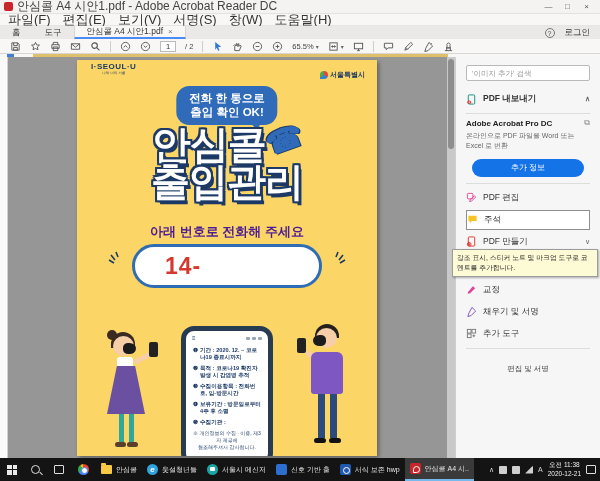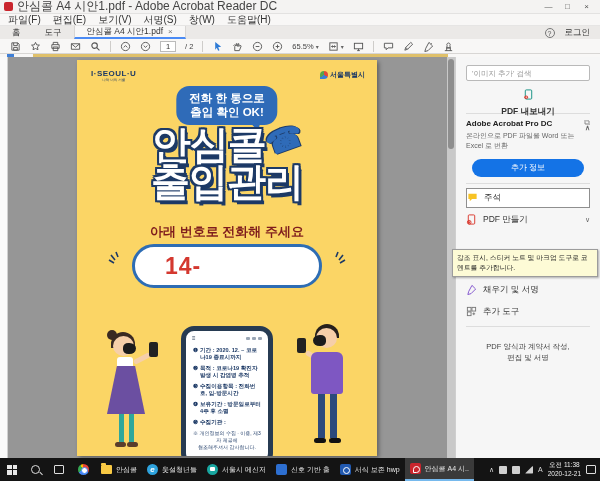--- a/index.html
+++ b/index.html
@@ -7,21 +7,21 @@
   body { font-family: "Liberation Sans", sans-serif; }
   #app { position:relative; width:600px; height:481px; overflow:hidden; background:#969696; font-size:9px; color:#333; }
 
   
   .titlebar { position:absolute; left:0; top:0; width:600px; height:14px; background:#f4f3f2; display:flex; align-items:center; padding:0 4px; gap:4px; border-bottom:1px solid #e3e2e1; }
   .acro-logo { width:9px; height:9px; background:#c9252d; border-radius:2px; color:#fff; font-size:6px; line-height:9px; text-align:center; font-weight:bold; }
   .title-text { font-size:12px; color:#444; white-space:nowrap; }
   .win-controls { margin-left:auto; display:flex; gap:0; }
   .win-btn { width:19px; height:13px; text-align:center; font-size:8px; line-height:13px; color:#555; }
   .menubar { position:absolute; left:0; top:14px; width:600px; height:12px; background:#f8f7f6; display:flex; align-items:center; gap:12px; padding:0 8px; border-bottom:1px solid #e6e5e4; }
-  .menubar span { font-size:10px; color:#333; }
+  .menubar span { font-size:13px; color:#333; }
 
   .tabrow { position:absolute; left:0; top:26px; width:600px; height:13px; background:#ebe9e7; display:flex; align-items:stretch; }
   .tab { padding:0 12px; font-size:8.5px; color:#333; display:flex; align-items:center; }
   .doc-tab { background:#f8f7f6; border-left:1px solid #d8d6d4; border-right:1px solid #d8d6d4; border-bottom:2px solid #4b8bf5; gap:5px; }
   .tab-close { color:#777; font-size:8px; }
   .tabrow .right { margin-left:auto; display:flex; align-items:center; gap:10px; padding-right:10px; }
   .help-circle { width:10px; height:10px; border:1px solid #777; border-radius:50%; font-size:7px; line-height:9px; text-align:center; color:#555; }
   .login { font-size:8.5px; color:#333; }
 
   .toolbar { position:absolute; left:0; top:39px; width:600px; height:15px; background:#f8f7f6; border-bottom:1px solid #d8d6d4; display:flex; align-items:center; gap:9px; padding:0 10px; }
@@ -37,37 +37,37 @@
   .substrip .tanline { position:absolute; left:33px; top:0; width:415px; height:3px; background:#dfc06a; }
 
   
   .main { position:absolute; left:0; top:57px; width:600px; height:401px; background:#969696; }
   .navrail { position:absolute; left:0; top:0; width:8px; height:401px; background:#fafafa; border-right:1px solid #d0d0d0; }
   .vscroll { position:absolute; left:447px; top:0; width:8px; height:401px; background:#c9c9c9; }
   .vscroll .thumb { position:absolute; left:1px; top:2px; width:6px; height:90px; background:#8e8e8e; border-radius:3px; }
 
   
   .poster { position:absolute; left:77px; top:3px; width:300px; height:396px; background:#fbd565; box-shadow:2px 2px 4px rgba(0,0,0,.35); overflow:hidden; }
-  .logo-left { position:absolute; left:14px; top:9px; text-align:center; }
+  .logo-left { position:absolute; left:14px; top:2px; text-align:center; }
   .logo-left .l1 { font-size:8px; font-weight:bold; color:#1d3a66; letter-spacing:.5px; }
   .logo-left .l2 { font-size:3.5px; color:#1d3a66; }
   .logo-right { position:absolute; right:12px; top:10px; display:flex; align-items:center; gap:2px; }
   .seoul-mark { width:8px; height:8px; background:conic-gradient(#e04a3a 0 33%, #3b7fd4 33% 66%, #57a44b 66% 100%); border-radius:50% 50% 50% 0; }
   .logo-right .t { font-size:7px; font-weight:bold; color:#1d3a66; }
 
   .bubble { position:absolute; left:50%; top:26px; transform:translateX(-50%); background:#2f6bb8; color:#fff; font-weight:bold; font-size:11.5px; line-height:1.25; padding:5px 13px; border-radius:13px; text-align:center; white-space:nowrap; }
   .bubble:after { content:""; position:absolute; right:18px; bottom:-7px; border:6px solid transparent; border-top-color:#2f6bb8; border-right-color:#2f6bb8; }
 
   .big-title { position:absolute; left:0; top:66px; width:100%; text-align:center; font-weight:bold; color:#fff; }
   .big-title .line { font-size:39px; line-height:.95; letter-spacing:-1px;
       text-shadow:-2px -2px 0 #1d3a66, 2px -2px 0 #1d3a66, -2px 2px 0 #1d3a66, 2px 2px 0 #1d3a66, 0 -2px 0 #1d3a66, 0 2px 0 #1d3a66, -2px 0 0 #1d3a66, 2px 0 0 #1d3a66, 3px 4px 0 #1d3a66; }
   .title-phone { display:inline-block; transform:rotate(-20deg); color:#2f6bb8; font-size:30px; vertical-align:top;
       text-shadow:-1px -1px 0 #1d3a66, 1px 1px 0 #1d3a66; }
 
-  .subtitle { position:absolute; left:0; top:163px; width:100%; text-align:center; font-size:13px; font-weight:bold; color:#7f1d1d; }
+  .subtitle { position:absolute; left:0; top:163px; width:100%; text-align:center; font-size:13px; font-weight:bold; color:#4c1d95; }
   .number-pill { position:absolute; left:55px; top:184px; width:190px; height:44px; background:#fff; border:3px solid #2e6db4; border-radius:24px; }
   .number-pill .num { position:absolute; left:30px; top:0; line-height:38px; font-size:23px; font-weight:bold; color:#d4382f; letter-spacing:1px; }
   .spark { position:absolute; top:190px; width:16px; height:16px; }
   .spark.l { left:30px; } .spark.r { right:30px; }
   .spark svg { width:16px; height:16px; stroke:#1d3a66; stroke-width:1.6; }
 
   .banner { position:absolute; left:50%; top:244px; transform:translateX(-50%); background:#1d3a66; border-radius:9px; height:17px; display:flex; align-items:center; gap:4px; padding:0 12px; white-space:nowrap; }
   .banner .step { font-size:8.5px; font-weight:bold; color:#fdf2c8; }
   .banner .arrow { width:9px; height:9px; background:#fbd565; border-radius:50%; color:#1d3a66; font-size:6px; line-height:9px; text-align:center; font-weight:bold; }
 
@@ -112,21 +112,21 @@
   .m-shoe1 { left:29px; top:114px; width:12px; height:5px; background:#111; border-radius:3px; }
   .m-shoe2 { left:44px; top:114px; width:12px; height:5px; background:#111; border-radius:3px; }
 
   
   .sidebar { position:absolute; left:455px; top:0; width:145px; height:401px; background:#f6f6f6; border-left:1px solid #cfcfcf; padding:8px 10px; }
   .search-box { width:100%; height:16px; border:1px solid #b9b9b9; border-radius:2px; background:#fff; font-size:7.5px; padding:0 5px; color:#333; font-family:"Liberation Sans",sans-serif; }
   .search-box::placeholder { color:#999; }
   .side-row { display:flex; align-items:center; gap:6px; height:20px; font-size:8.5px; color:#333; }
   .side-row svg { width:11px; height:11px; flex:none; }
   .side-row .chev { margin-left:auto; color:#666; font-size:7px; }
-  .export-head { margin-top:8px; font-weight:bold;flex-direction:column; }
+  .export-head { margin-top:8px; font-weight:bold; }
   .divider { height:1px; background:#ddd; margin:4px 0; }
   .acro-pro { display:flex; align-items:center; margin-top:2px; }
   .acro-pro .t { font-size:8px; font-weight:bold; color:#222; }
   .link-ic { margin-left:auto; color:#888; font-size:8px; }
   .export-desc { font-size:7px; color:#666; line-height:1.4; margin-top:3px; }
   .blue-btn { display:block; margin:8px auto 6px auto; width:112px; height:18px; border:none; border-radius:9px; background:#1473e6; color:#fff; font-size:8px; font-family:"Liberation Sans",sans-serif; }
   .tool-row { margin-top:2px; }
   .tool-row.focused { border:1px solid #8f8f8f; background:#fff; }
   .promo { margin-top:14px; text-align:center; font-size:7.5px; color:#444; line-height:1.5; }
   .trial-btn { display:block; margin:8px auto 0 auto; width:100px; height:19px; border:none; border-radius:10px; background:#1473e6; color:#fff; font-size:8px; font-family:"Liberation Sans",sans-serif; }
@@ -433,20 +433,27 @@
       <div class="divider"></div>
 
       <div class="acro-pro">
         <span class="t">Adobe Acrobat Pro DC</span>
         <span class="link-ic">⧉</span>
       </div>
       <div class="export-desc">온라인으로 PDF 파일을 Word 또는 Excel 로 변환</div>
       <button class="blue-btn">추가 정보</button>
       <div class="divider"></div>
 
+      <div class="side-row tool-row">
+        <svg viewBox="0 0 12 12" fill="none" stroke="#e0439a" stroke-width="1">
+            <rect x="1.5" y="1.5" width="6" height="6" rx="1"></rect>
+            <path d="m6 10 4.5-4.5-1.5-1.5L4.5 8.5 4 10.5z"></path>
+          </svg>
+        <span>PDF 편집</span>
+      </div>
       <div class="side-row tool-row focused">
         <svg viewBox="0 0 12 12">
             <path fill="#f7c325" d="M1.5 2h9v5.5h-5l-2.5 2.5V7.5h-1.5z"></path>
           </svg>
         <span>주석</span>
       </div>
       <div class="side-row tool-row">
         <svg viewBox="0 0 12 12" fill="none" stroke="#d93025" stroke-width="1">
             <rect x="2.5" y="1" width="7" height="10" rx="1"></rect>
             <circle cx="3.5" cy="9" r="2"></circle>
@@ -475,21 +482,20 @@
             <rect x="1.5" y="1.5" width="4" height="4"></rect>
             <rect x="6.5" y="1.5" width="4" height="4"></rect>
             <rect x="1.5" y="6.5" width="4" height="4"></rect>
             <path d="M8.5 7v3 M7 8.5h3"></path>
           </svg>
         <span>추가 도구</span>
       </div>
       <div class="divider"></div>
 
       <div class="promo">
-        <div>PDF 양식과 계약서 작성,</div>
         <div>편집 및 서명</div>
       </div>
     </div>
 
     <div class="tooltip">강조 표시, 스티커 노트 및 마크업 도구로 코멘트를 추가합니다.</div>
   </div>
 
   <div class="taskbar">
     <div class="tb-btn">
         <span class="win-logo">

